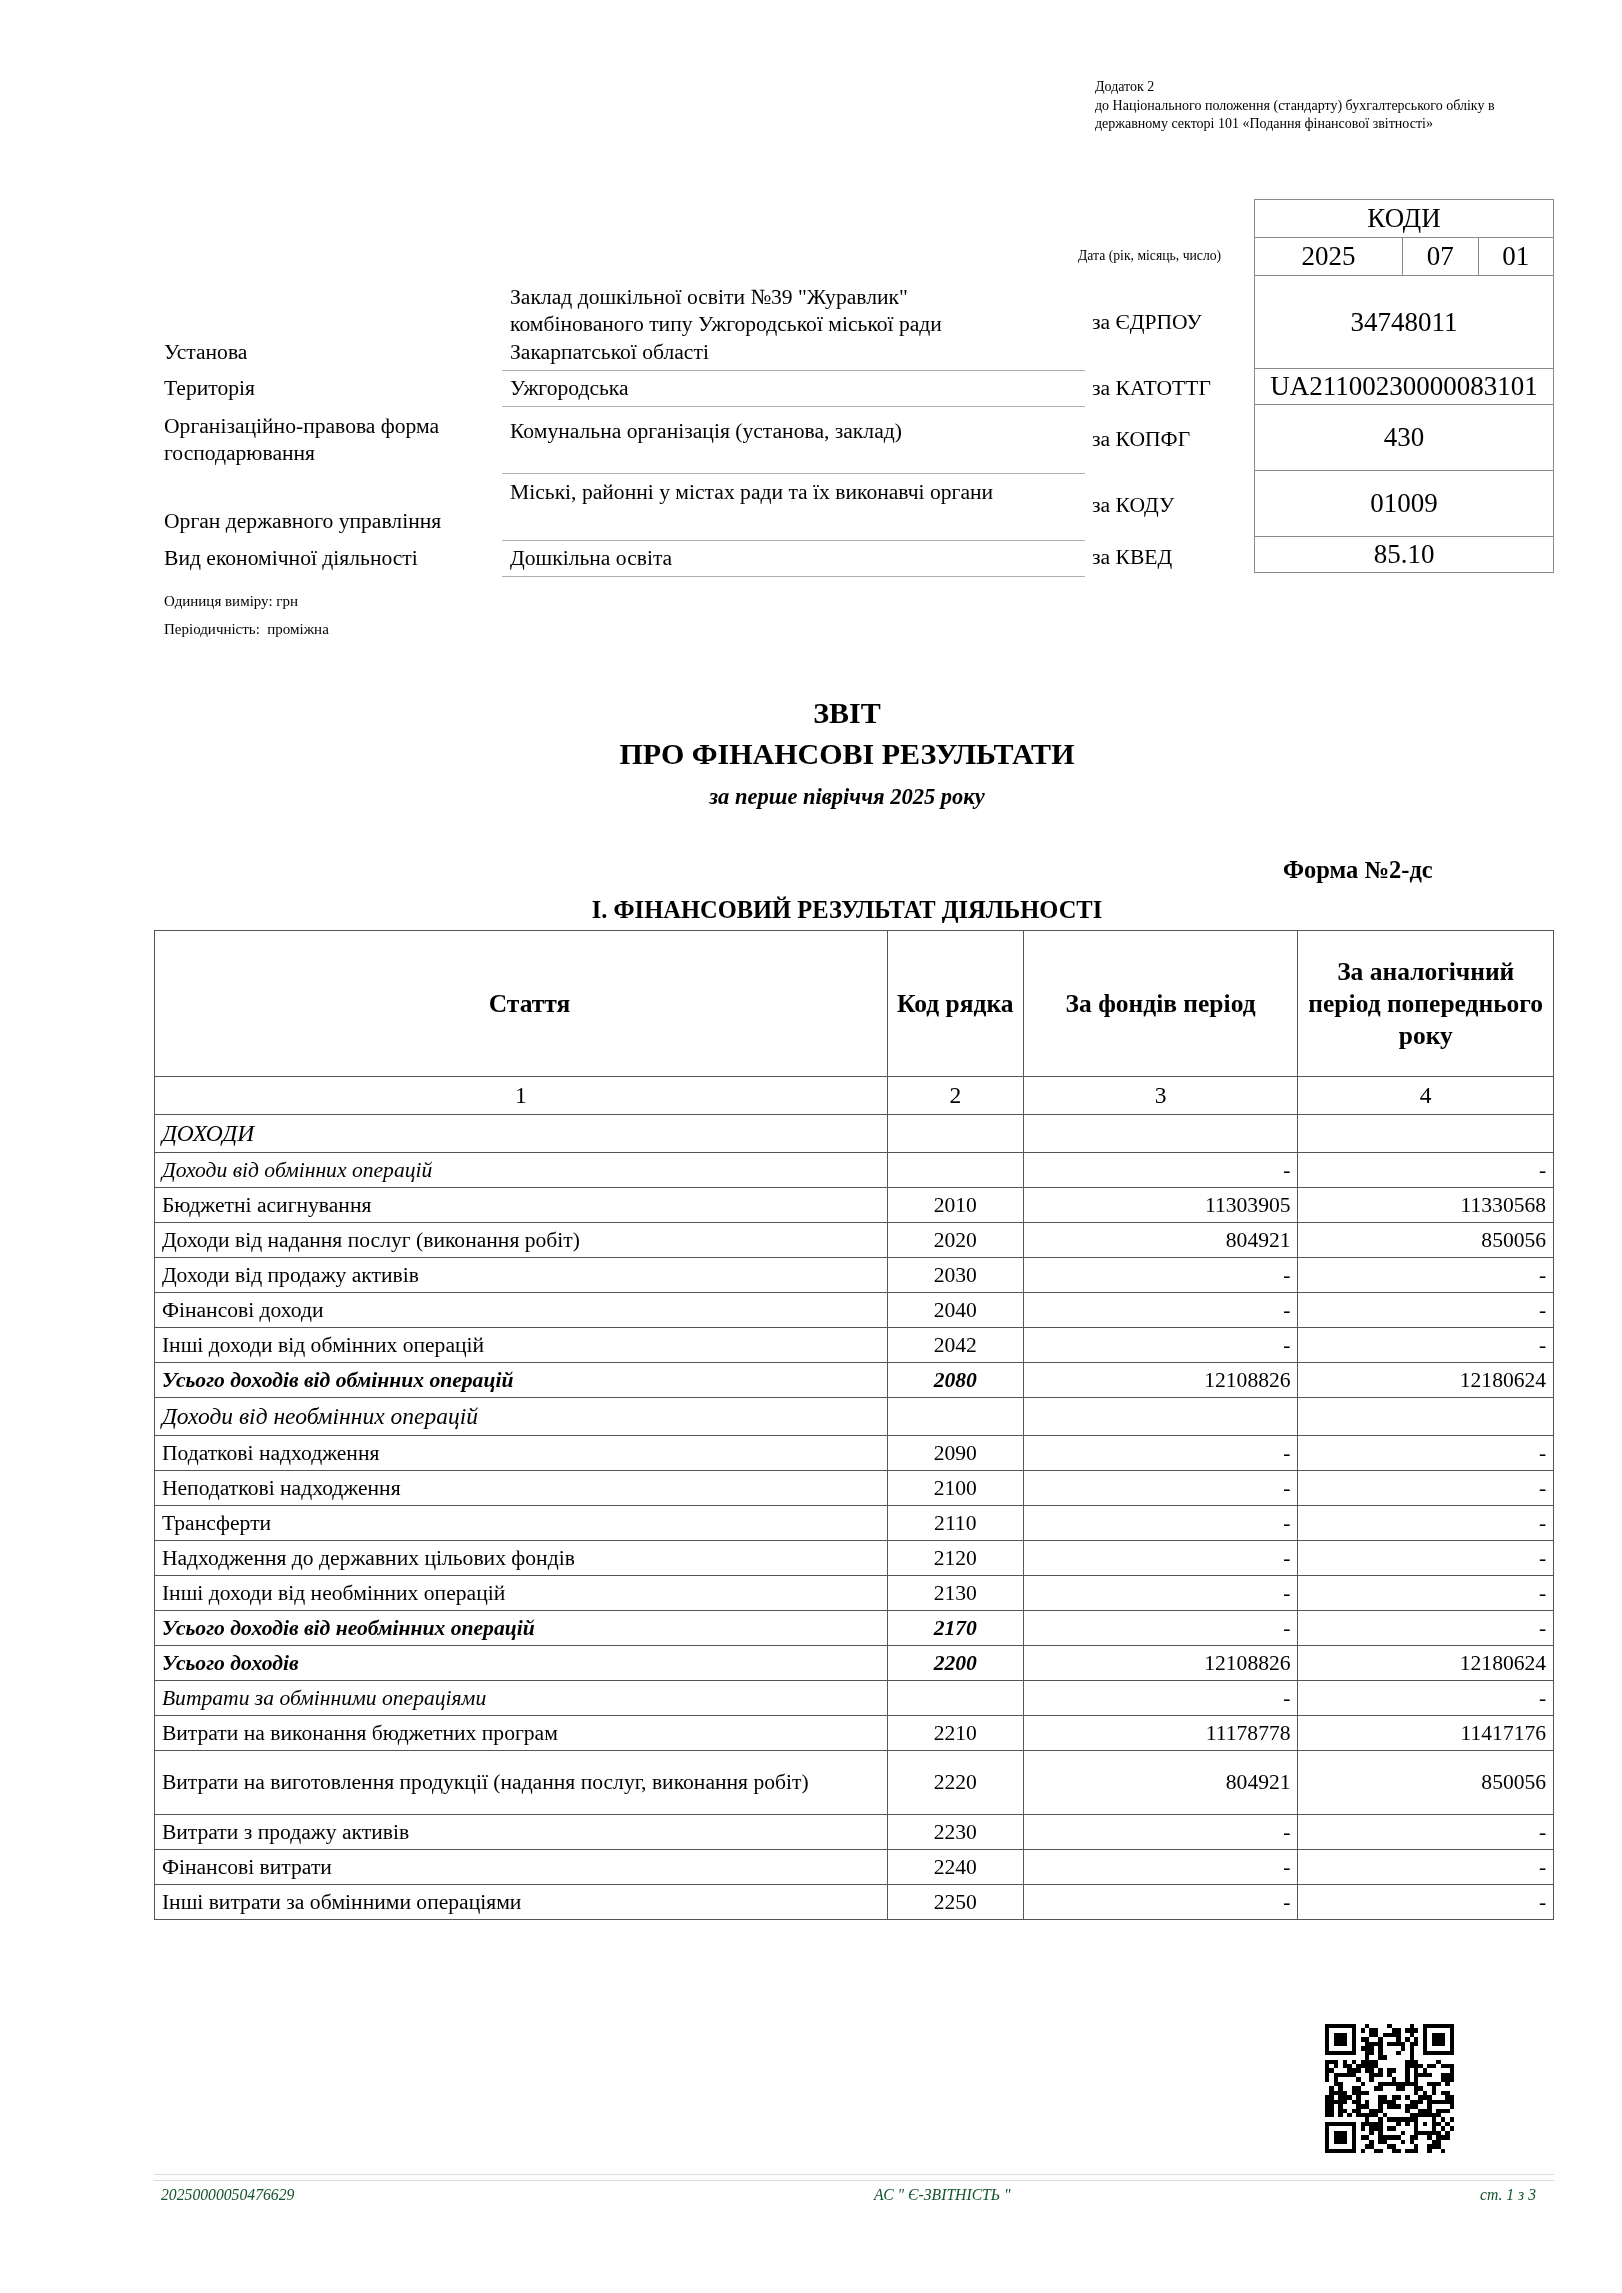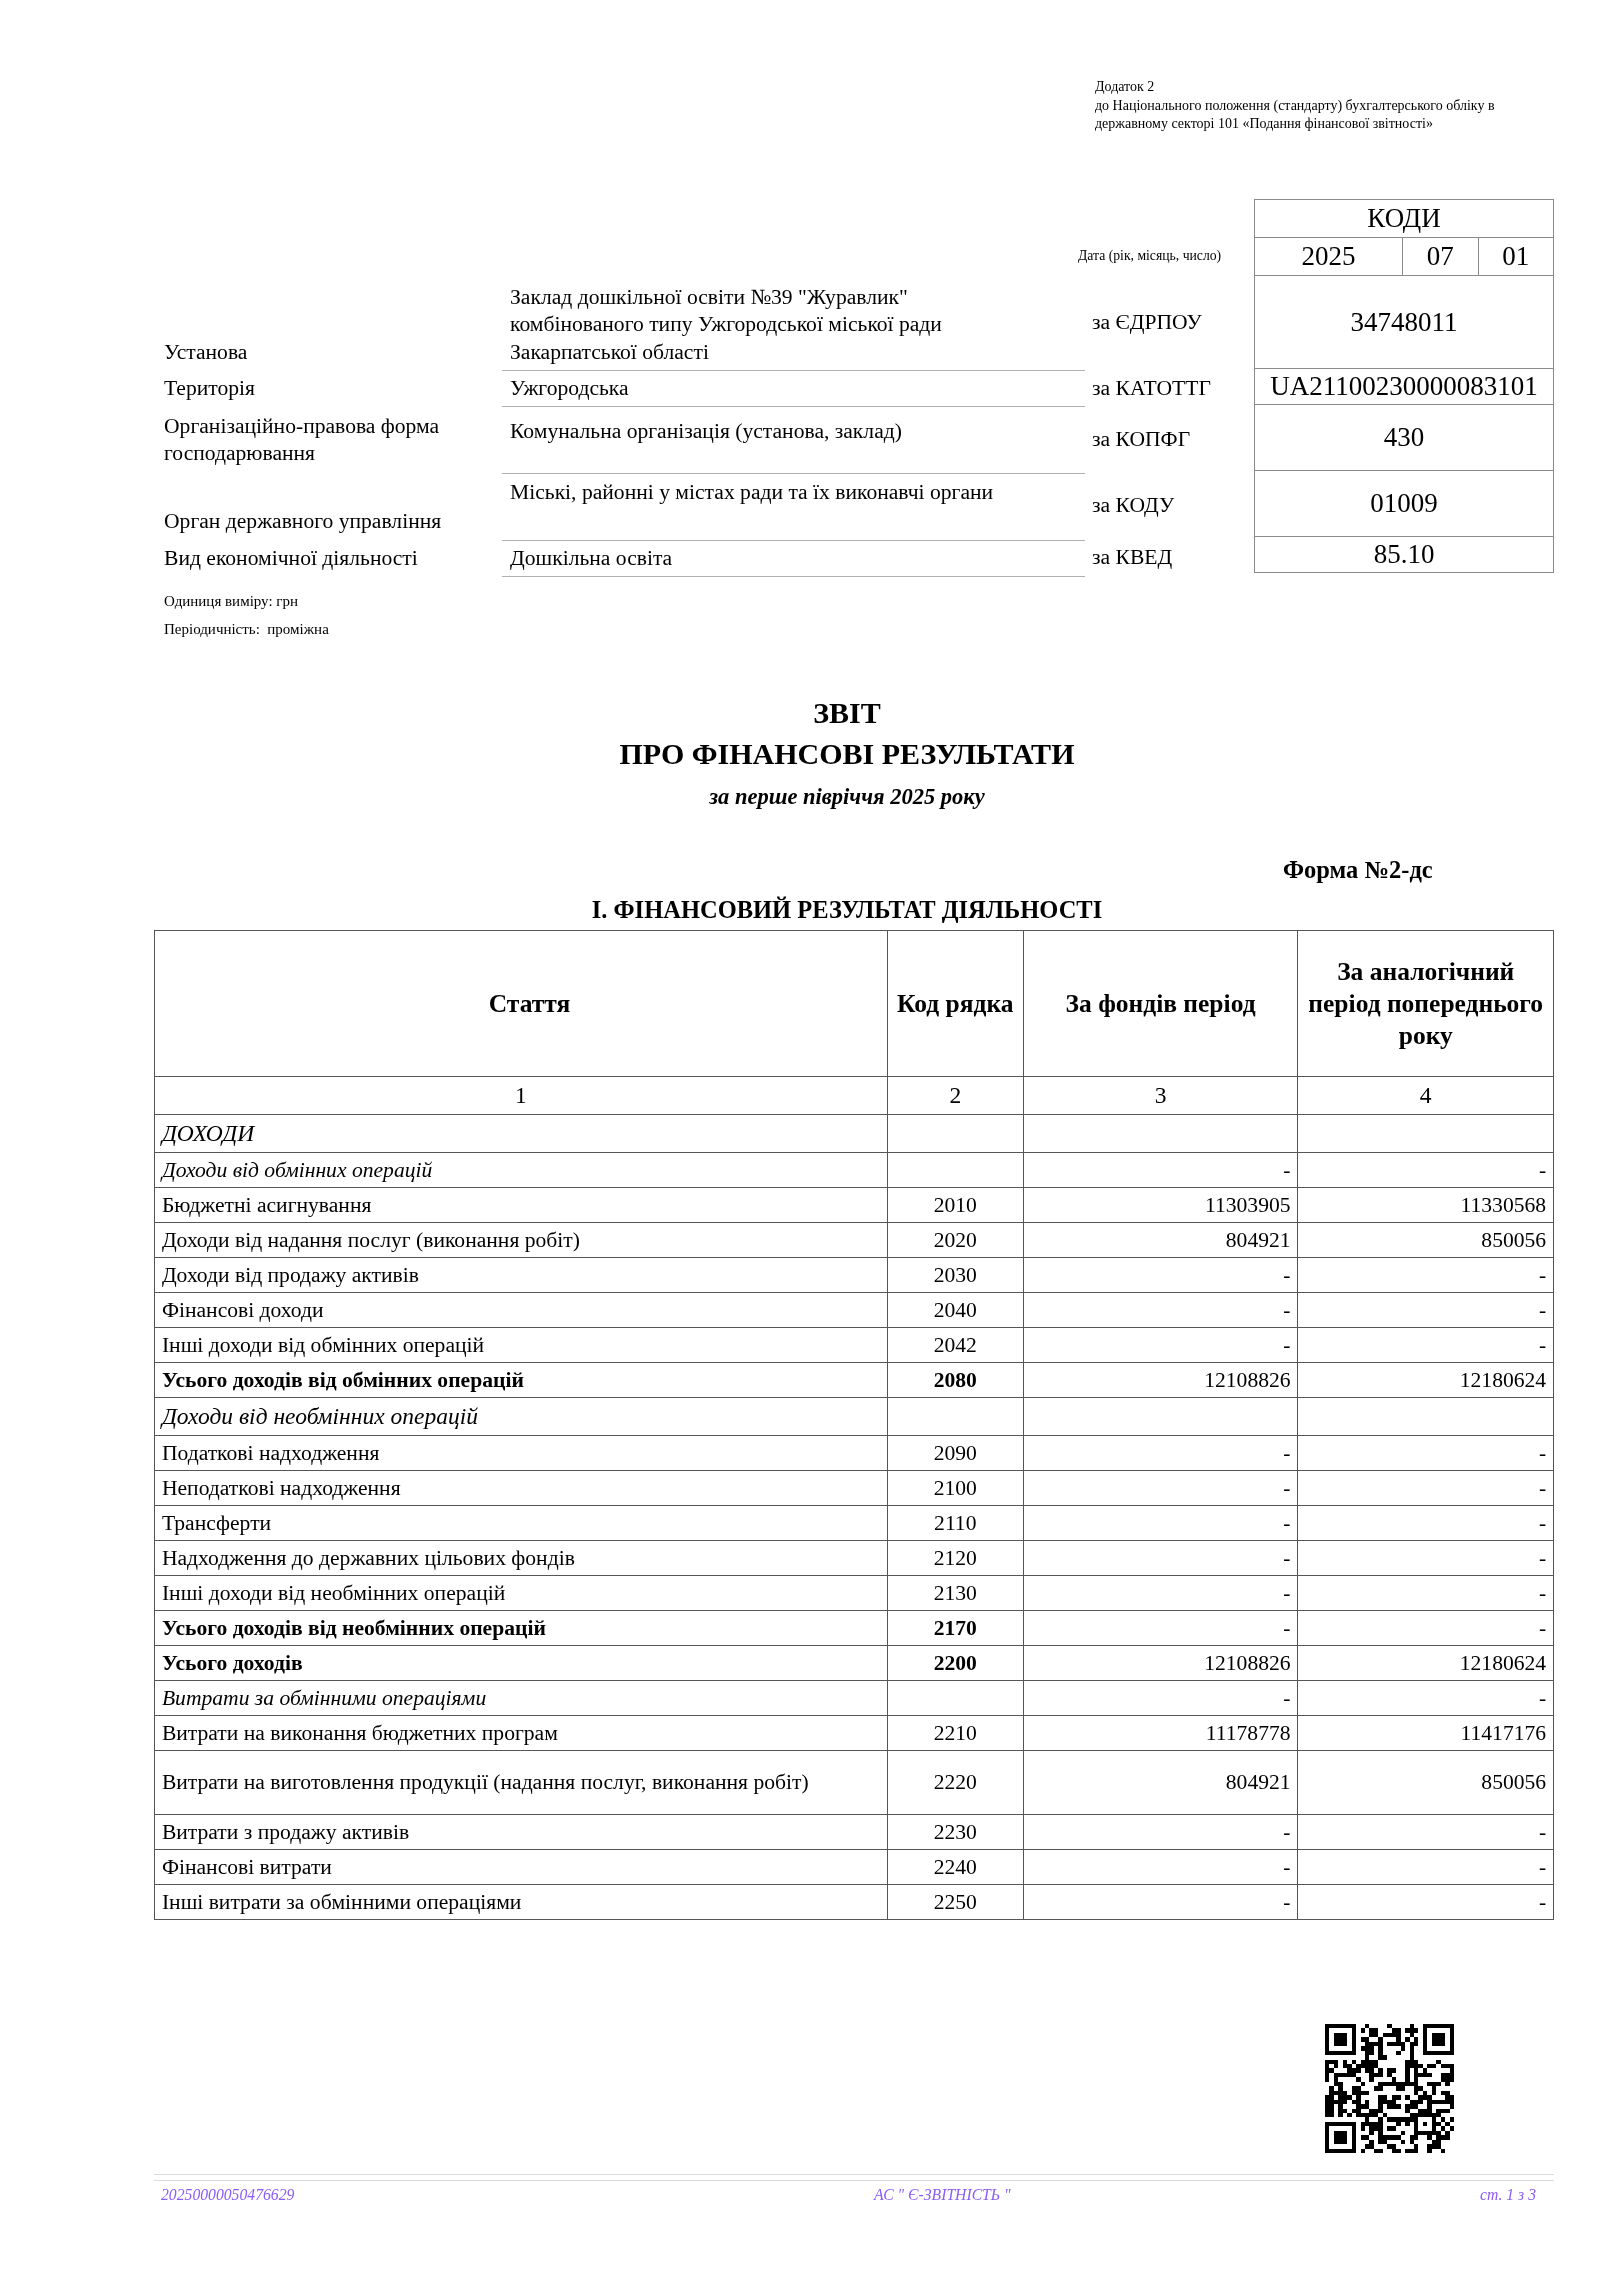--- a/index.html
+++ b/index.html
@@ -37,27 +37,27 @@
   table.main th.c2 { width:121px; }
   table.main th.c3 { width:260px; }
   table.main tr.hdr th { height:145px; }
   table.main tr.nums td { height:37px; text-align:center; font-size:23.5px; }
   table.main tr.row td { height:34px; }
   table.main tr.tall td { height:37px; }
   table.main tr.two td { height:63px; }
   table.main td.code { text-align:center; }
   table.main td.num { text-align:right; }
   .it { font-style:italic; }
-  .bi { font-weight:bold; }
+  .bi { font-style:italic; font-weight:bold; }
   .sect-it { font-style:italic; font-size:23.5px; }
   
   .qr { left:1325px; top:2024px; width:129px; height:129px; }
   
   .fline { left:154px; width:1400px; height:0; border-top:1.5px solid #dcdcdc; }
-  .foot { top:2186px; font-style:italic; font-size:15.7px; color:#8b5cf6; }
+  .foot { top:2186px; font-style:italic; font-size:15.7px; color:#14532d; }
 </style>
 </head>
 <body>
 
 <div class="abs annex">
   <div>Додаток 2</div>
   <div>до Національного положення (стандарту) бухгалтерського обліку в державному секторі 101 «Подання фінансової звітності»</div>
 </div>
 
 <div class="abs date-label">Дата (рік, місяць, число)</div>

